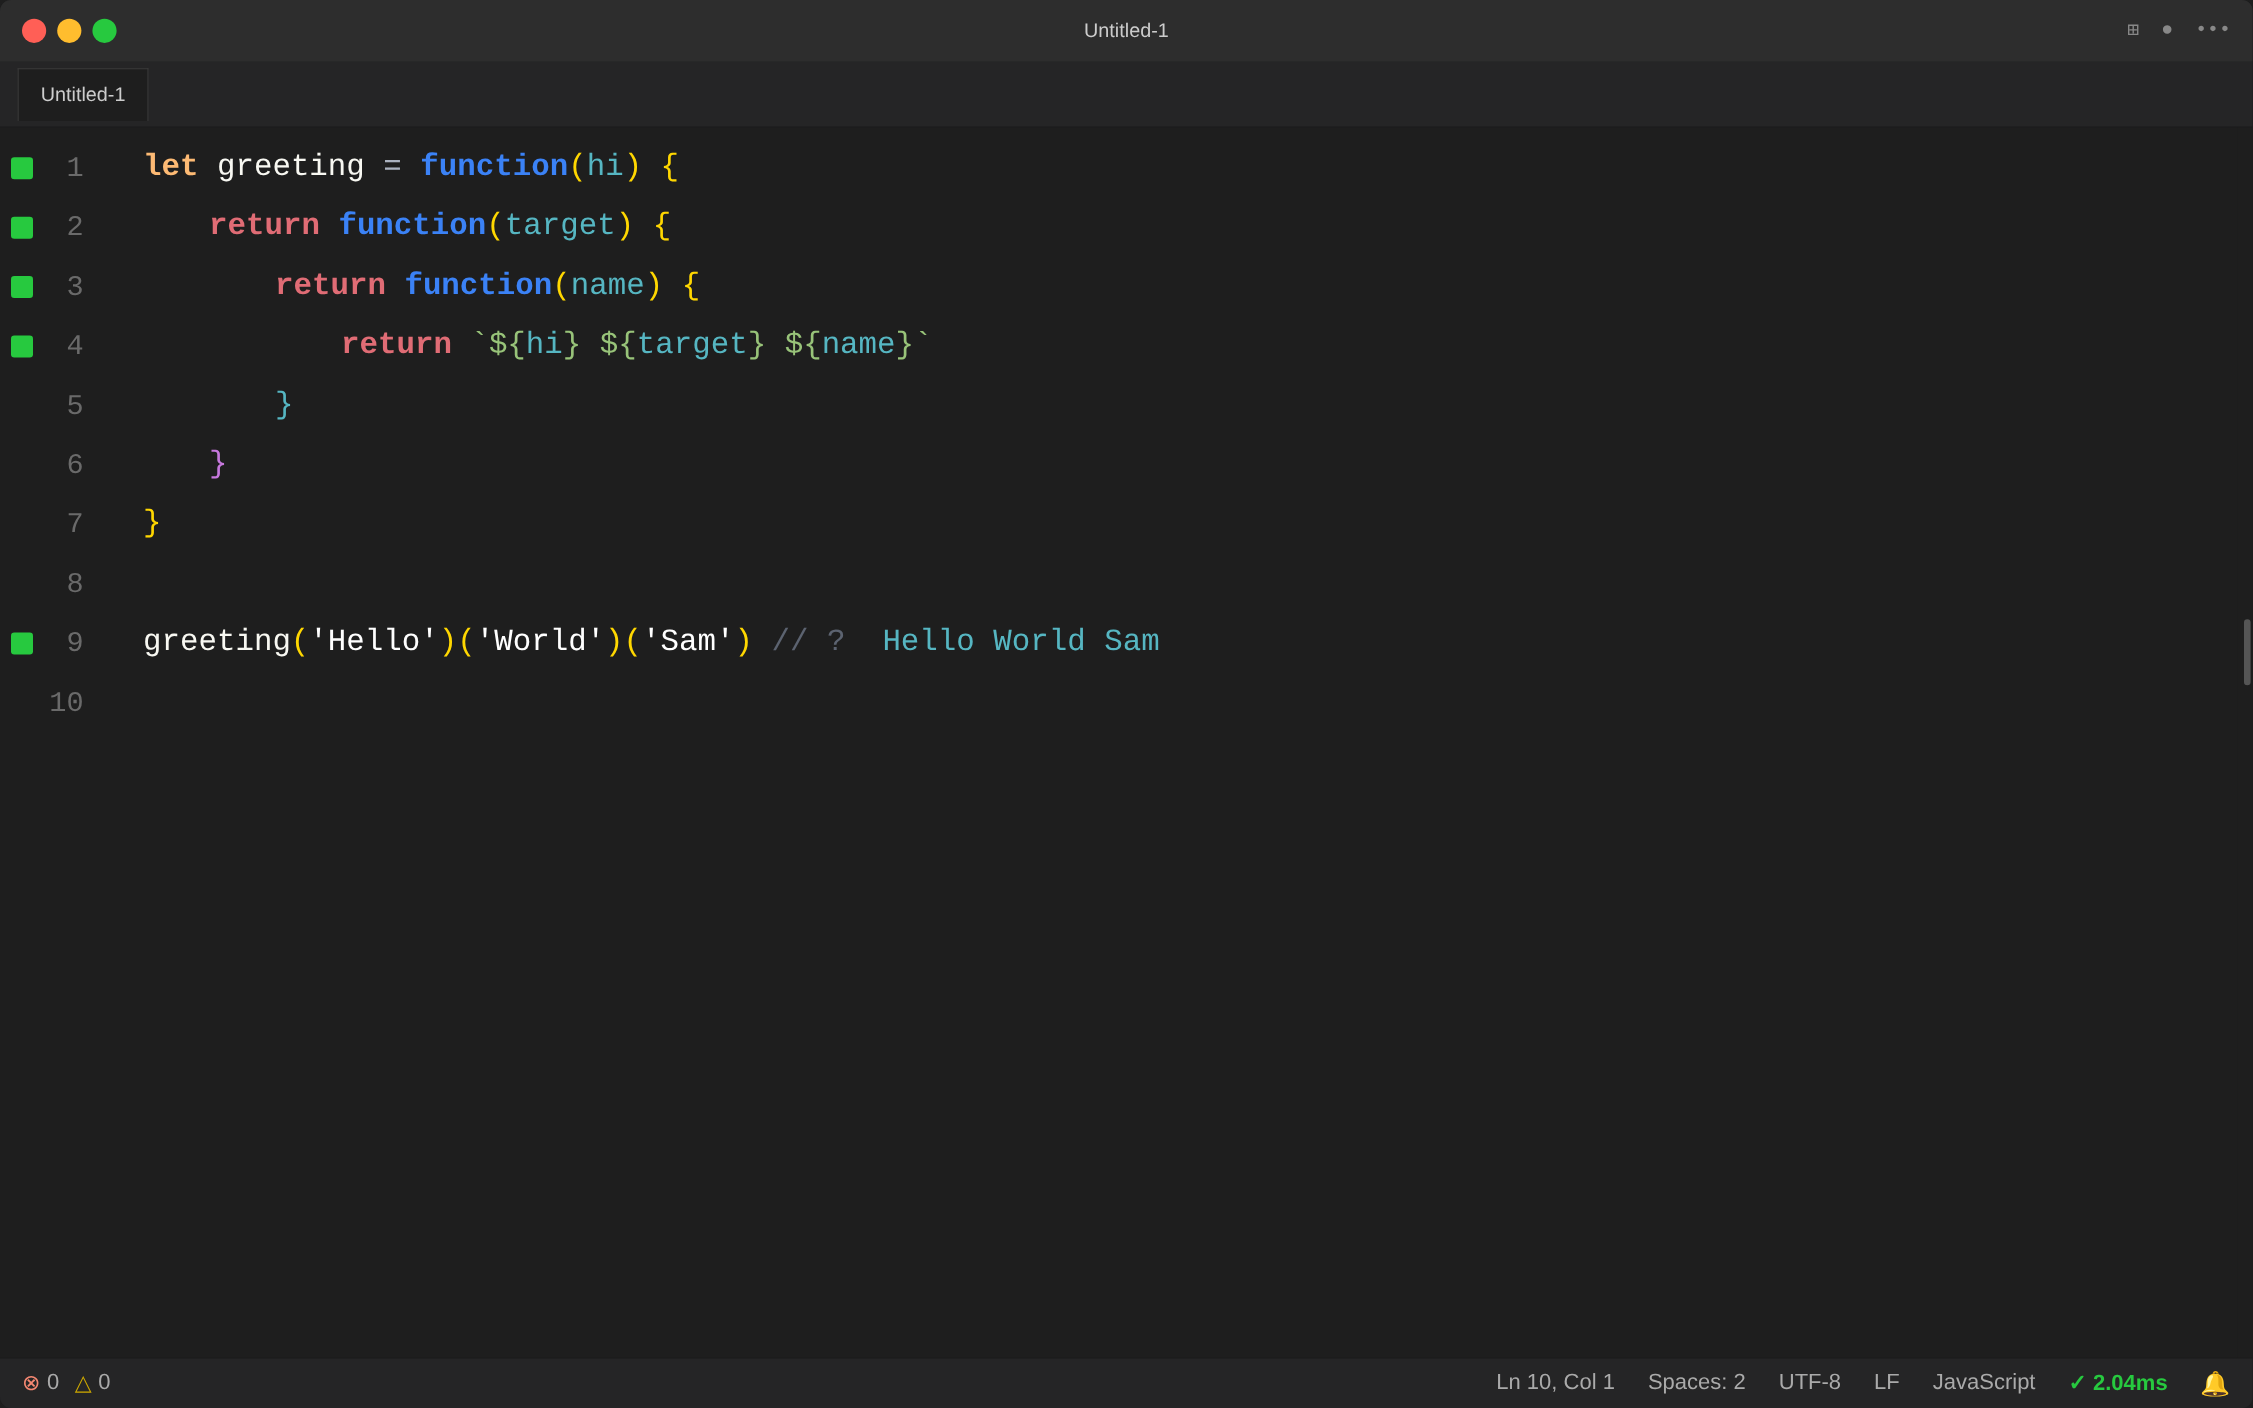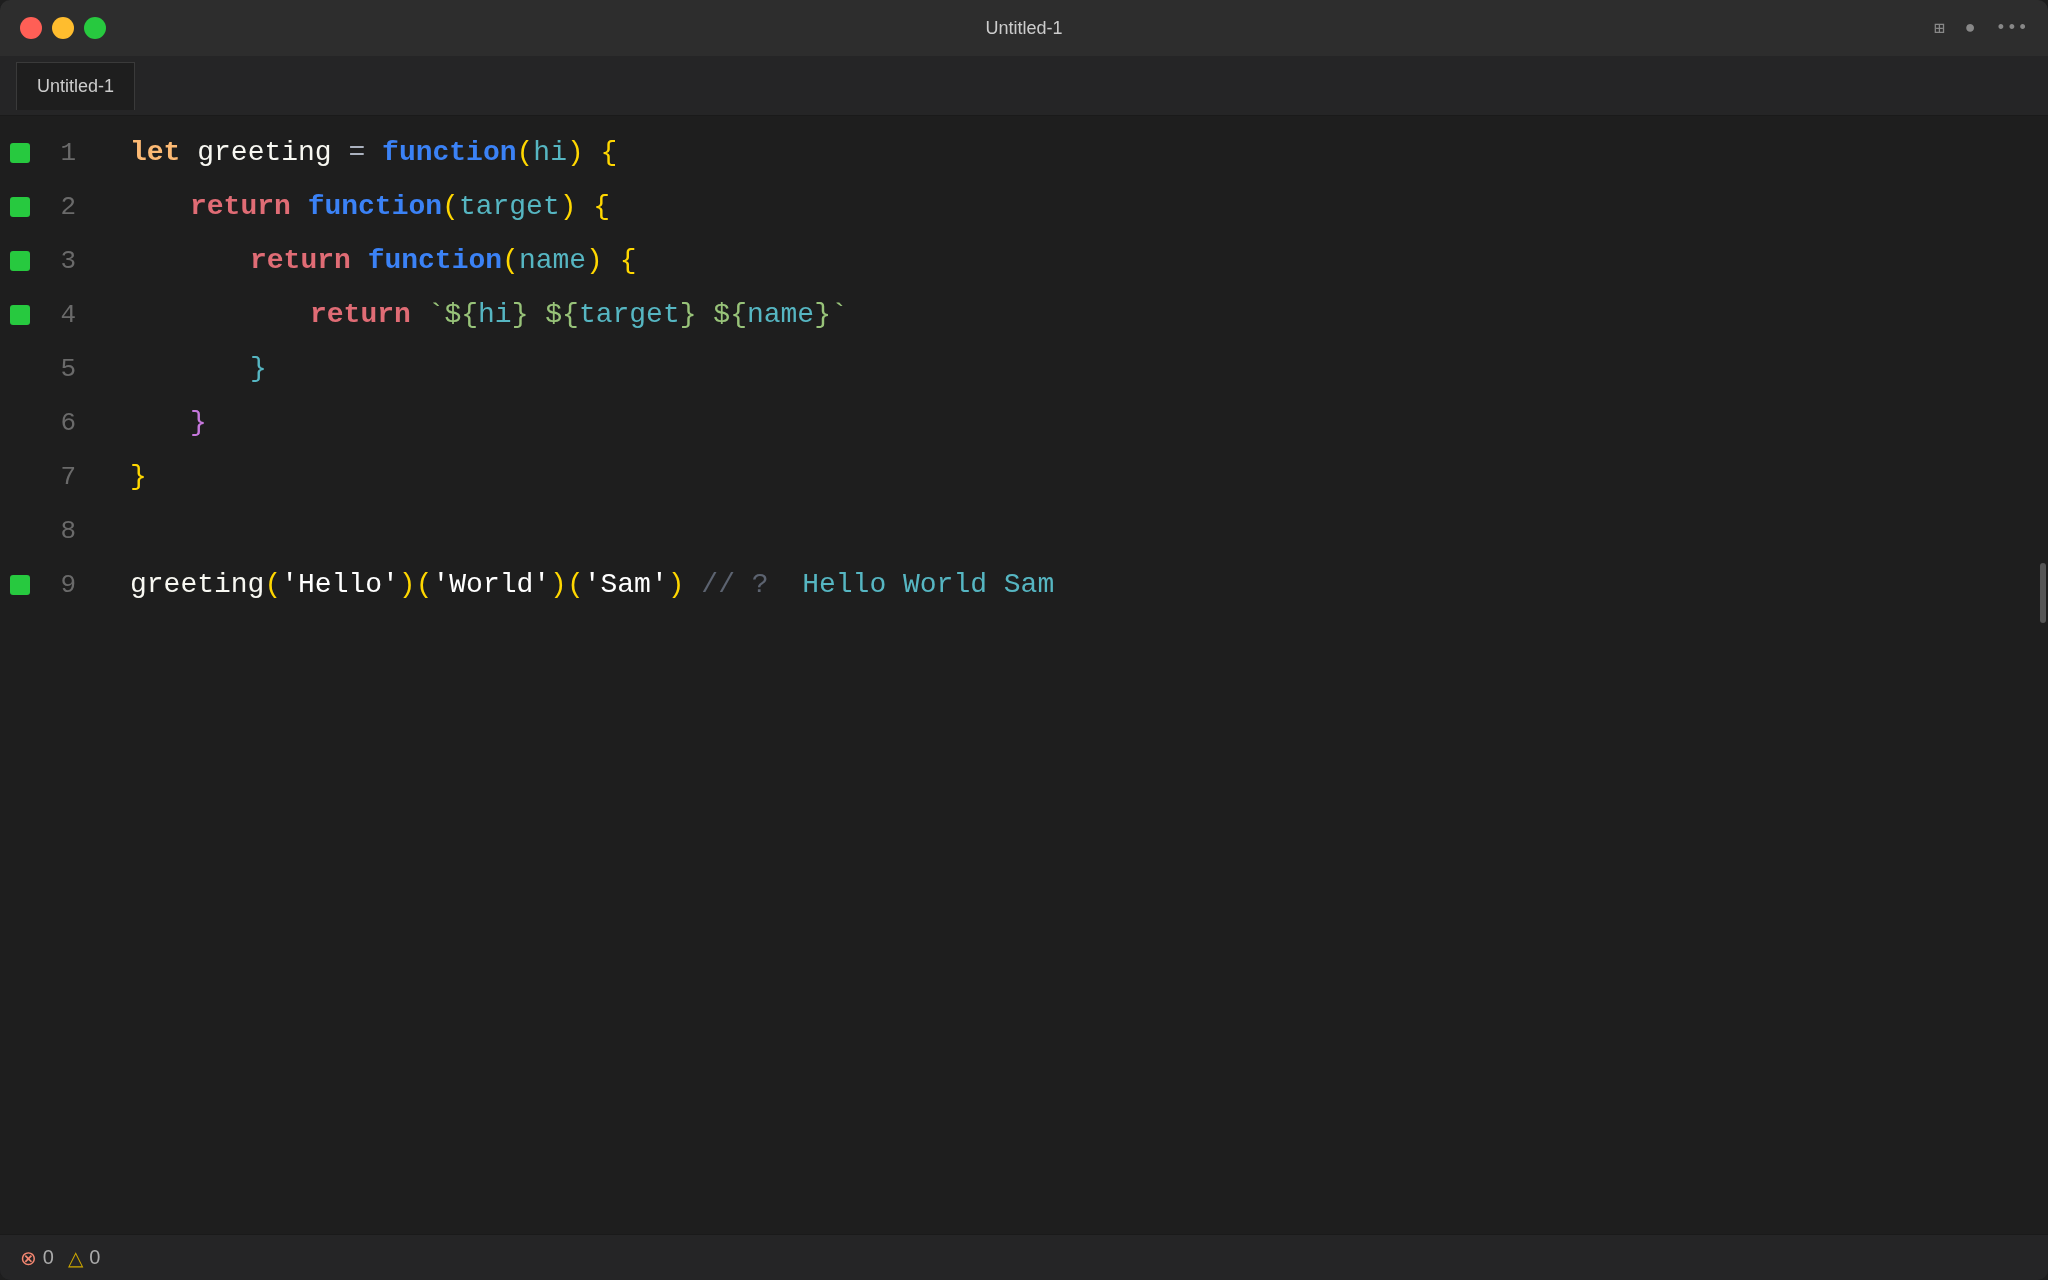--- a/index.html
+++ b/index.html
@@ -333,31 +333,47 @@
         </div>
 
         <div class="code-line">
           <div class="line-gutter">
             <div class="breakpoint-dot"></div>
             <span class="line-number">9</span>
           </div>
           <span class="line-content"><span class="fn-name">greeting</span><span class="paren">(</span><span class="str-green">'Hello'</span><span class="paren">)(</span><span class="str-green">'World'</span><span class="paren">)(</span><span class="str-green">'Sam'</span><span class="paren">)</span> <span class="comment">// ?</span>  <span class="quill-result">Hello World Sam</span></span>
         </div>
 
+        <div class="code-line">
+          <div class="line-gutter">
+            <div class="breakpoint-empty"></div>
+            <span class="line-number">10</span>
+          </div>
+          <span class="line-content"></span>
+        </div>
 
       </div>
     </div>
 
     <div class="scrollbar-track">
       <div class="scrollbar-thumb"></div>
     </div>
   </div>
 
   <div class="statusbar">
     <div class="status-item">
       <span style="color:#f48771;">⊗</span>
       <span>0</span>
       <span style="color:#cca700; margin-left:8px;">△</span>
       <span>0</span>
     </div>
+    <div class="status-right">
+      <span>Ln 10, Col 1</span>
+      <span>Spaces: 2</span>
+      <span>UTF-8</span>
+      <span>LF</span>
+      <span>JavaScript</span>
+      <span class="status-quill">✓ 2.04ms</span>
+      <span style="font-size:22px;">🔔</span>
+    </div>
   </div>
 
 </div>
 
 </body></html>

